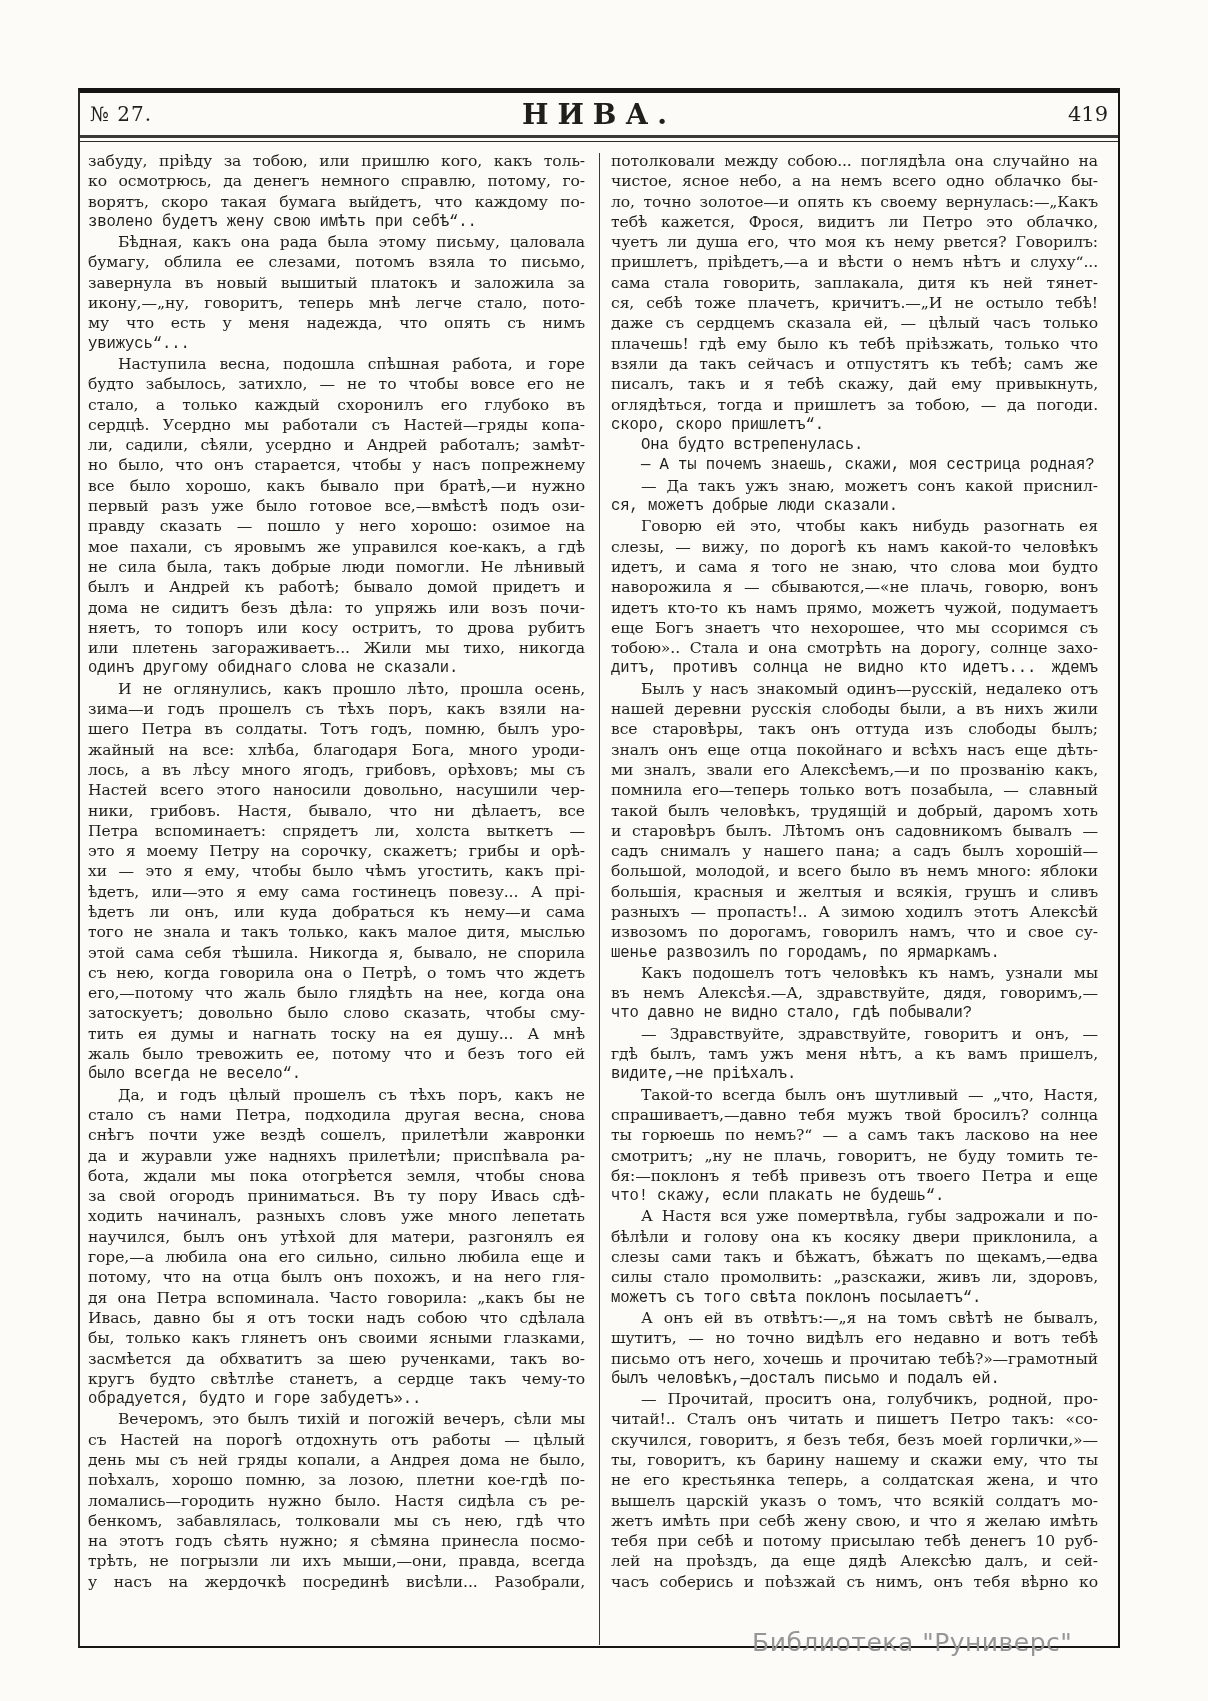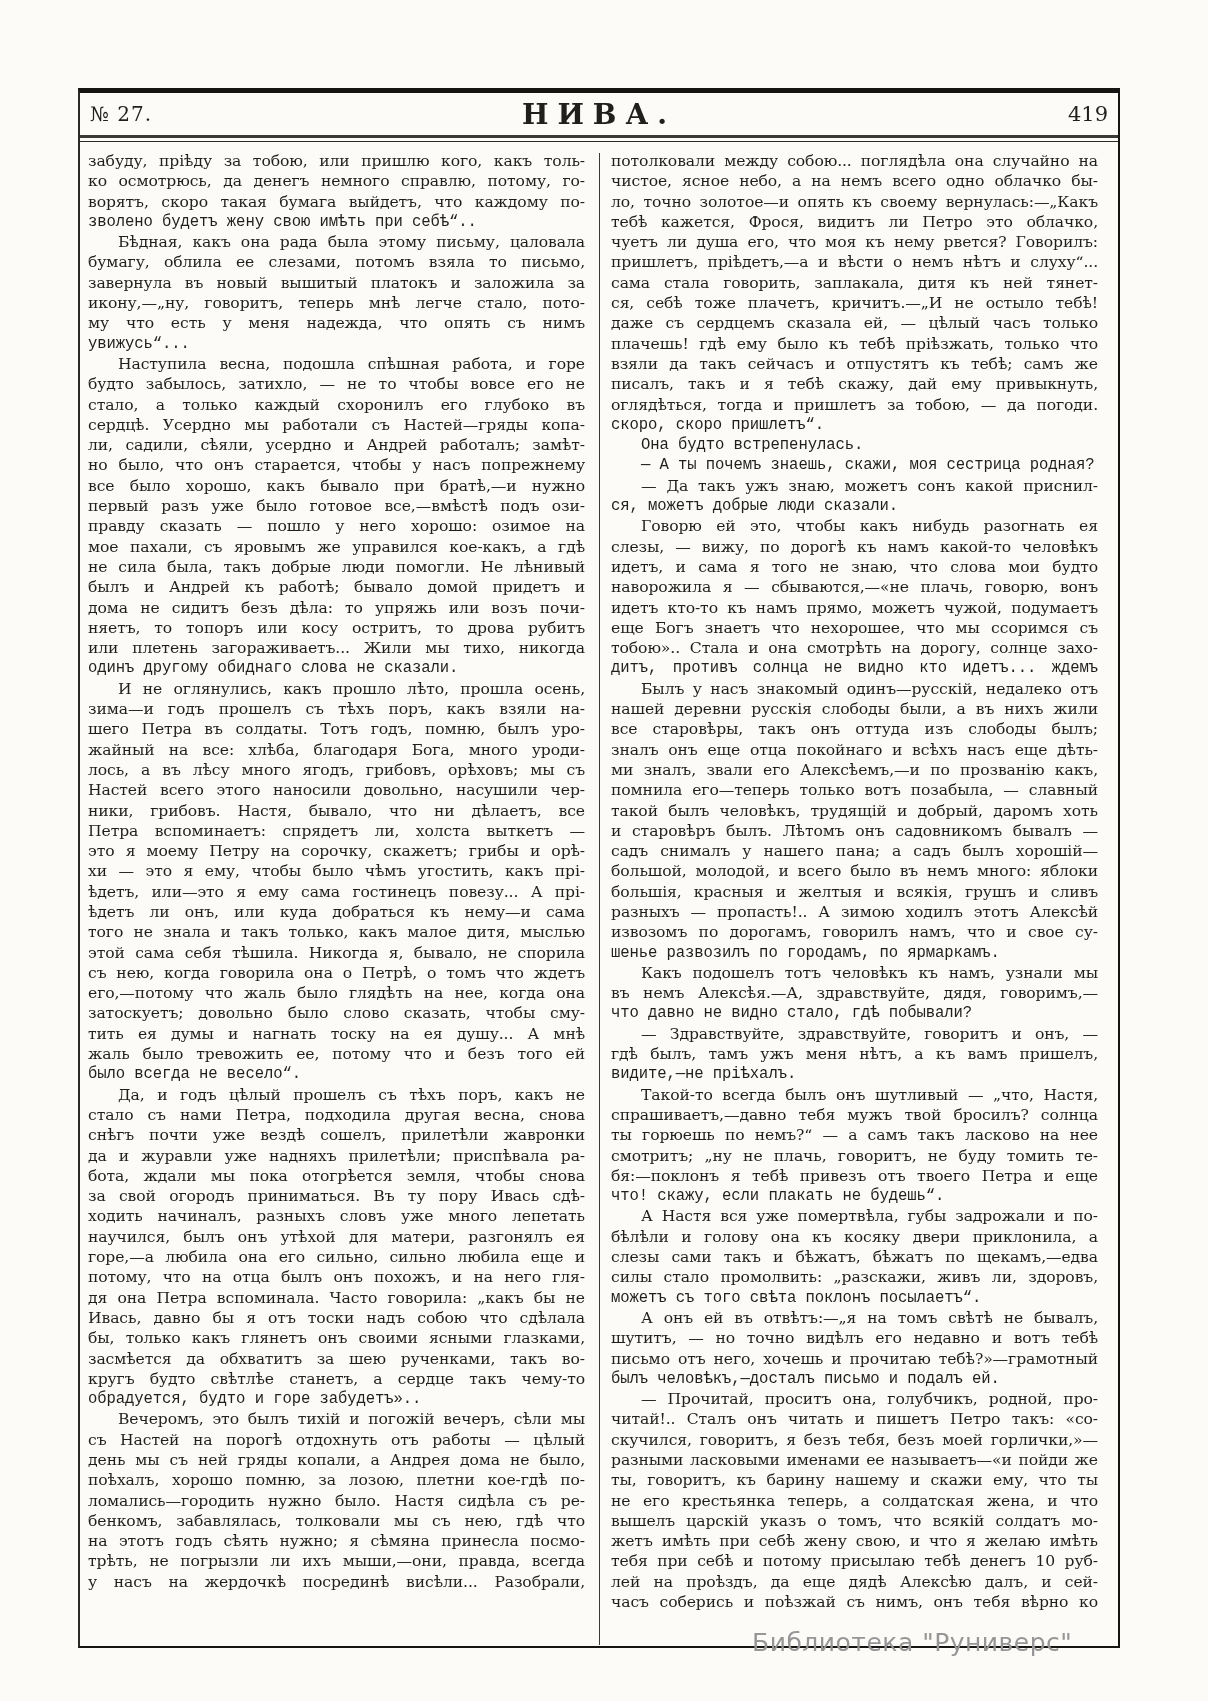--- a/index.html
+++ b/index.html
@@ -199,21 +199,20 @@
           <div class="line">слезы сами такъ и бѣжатъ, бѣжатъ по щекамъ,—едва</div>
           <div class="line">силы стало промолвить: „разскажи, живъ ли, здоровъ,</div>
           <div class="line short">можетъ съ того свѣта поклонъ посылаетъ“.</div>
           <div class="line indent">А онъ ей въ отвѣтъ:—„я на томъ свѣтѣ не бывалъ,</div>
           <div class="line">шутитъ, — но точно видѣлъ его недавно и вотъ тебѣ</div>
           <div class="line">письмо отъ него, хочешь и прочитаю тебѣ?»—грамотный</div>
           <div class="line short">былъ человѣкъ,—досталъ письмо и подалъ ей.</div>
           <div class="line indent">— Прочитай, проситъ она, голубчикъ, родной, про-</div>
           <div class="line">читай!.. Сталъ онъ читать и пишетъ Петро такъ: «со-</div>
           <div class="line">скучился, говоритъ, я безъ тебя, безъ моей горлички,»—</div>
-          <div class="line">разными ласковыми именами ее называетъ—«и пойди же</div>
           <div class="line">ты, говоритъ, къ барину нашему и скажи ему, что ты</div>
           <div class="line">не его крестьянка теперь, а солдатская жена, и что</div>
           <div class="line">вышелъ царскій указъ о томъ, что всякій солдатъ мо-</div>
           <div class="line">жетъ имѣть при себѣ жену свою, и что я желаю имѣть</div>
           <div class="line">тебя при себѣ и потому присылаю тебѣ денегъ 10 руб-</div>
           <div class="line">лей на проѣздъ, да еще дядѣ Алексѣю далъ, и сей-</div>
           <div class="line">часъ соберись и поѣзжай съ нимъ, онъ тебя вѣрно ко</div>
         </section>
     </div>
 

